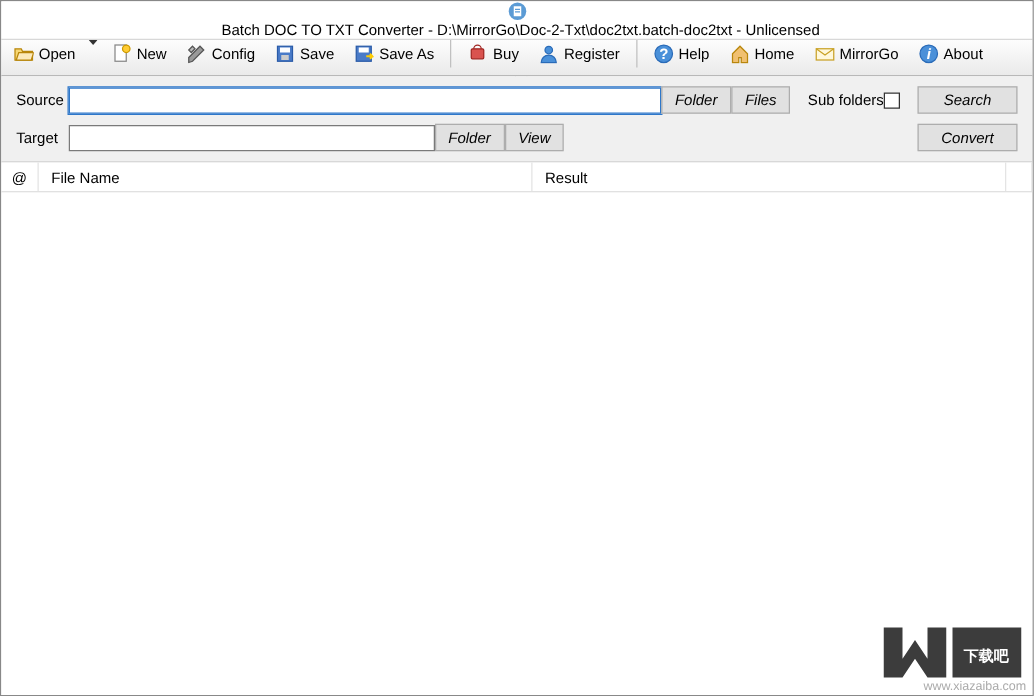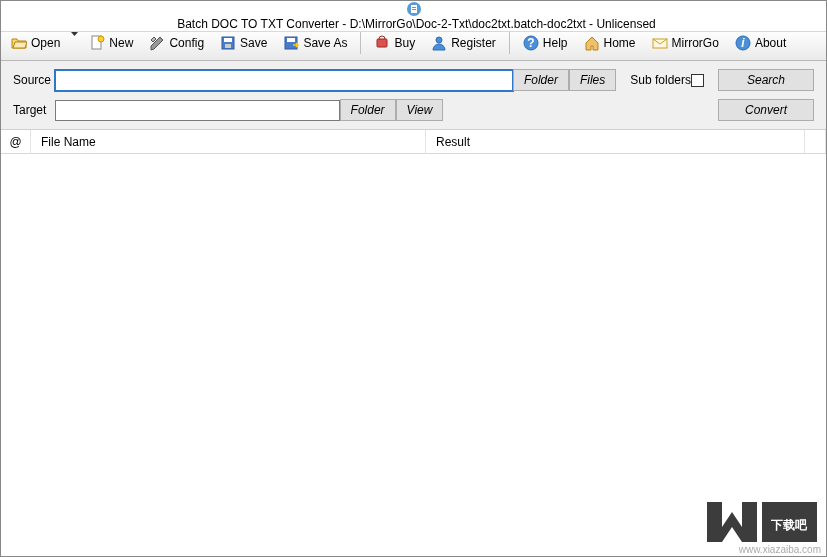--- a/index.html
+++ b/index.html
@@ -16,21 +16,21 @@
 .tsep { width: 1px; height: 22px; background: #c0c0c0; margin: 0 3px; }
 .drop-arrow { width: 9px; display:flex; align-items:center; justify-content:center; }
 
 .panel { background: #f0f0f0; padding: 8px 12px; border-bottom: 1px solid #d0d0d0; }
 .row { display: flex; align-items: center; gap: 0; margin-bottom: 8px; }
 .row:last-child { margin-bottom: 0; }
 .lbl { width: 42px; }
 .pathbox { flex: 1; height: 21px; border: 1px solid #7a7a7a; padding: 0 4px; background: #fff; }
 .pathbox.active { border: 1px solid #2e77c9; outline: 1px solid #2e77c9; }
 .btn { height: 22px; padding: 0 10px; background: #e1e1e1; border: 1px solid #adadad; font-style: italic; }
-.btn.wide { width: 96px; }
+.btn.wide { width: 80px; }
 .chk { width: 13px; height: 13px; border: 1px solid #333; background: #fff; }
 .gap { width: 14px; }
 
 .listhead { height: 24px; display: flex; border-bottom: 1px solid #d8d8d8; background: #fff; }
 .col { padding: 4px 10px; border-right: 1px solid #e4e4e4; display:flex; align-items:center; }
 .col-at { width: 30px; justify-content:center; }
 .col-fn { width: 395px; }
 .col-res { flex: 1; }
 .col-end { width: 16px; }
 .listbody { flex: 1; background: #fff; }

